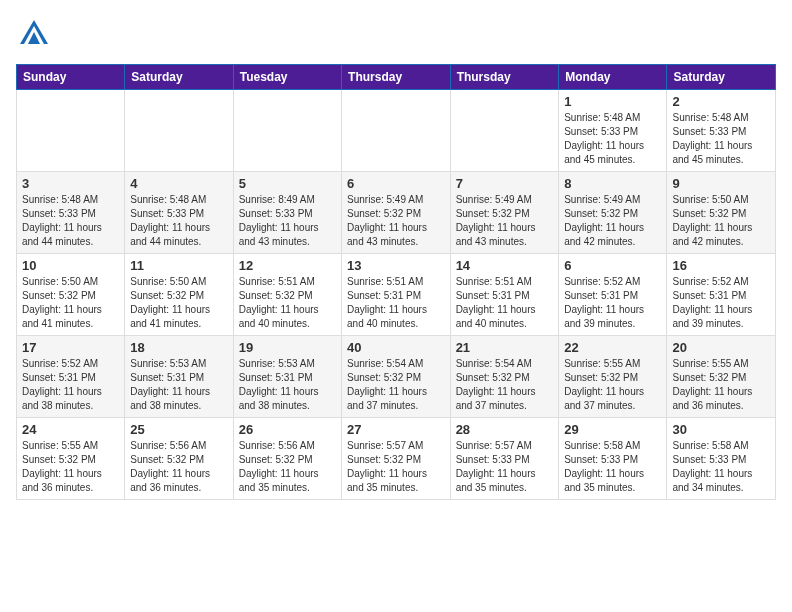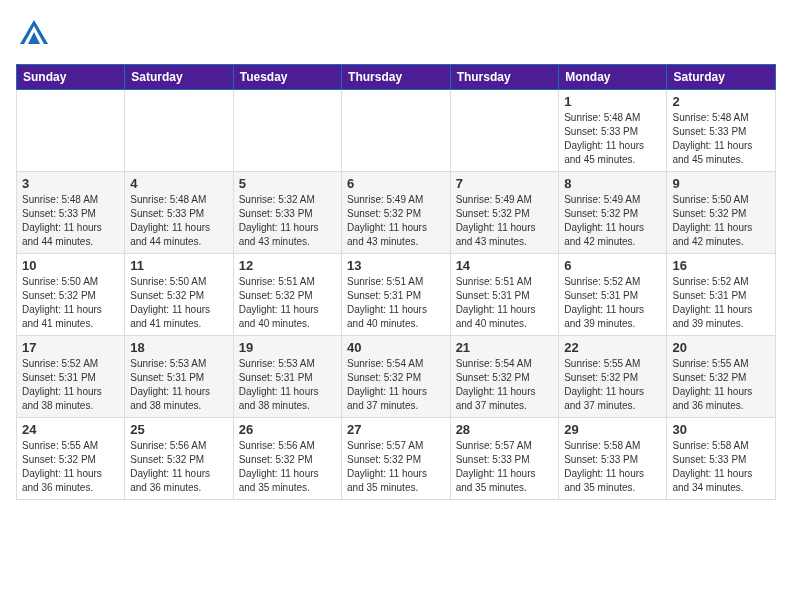--- a/index.html
+++ b/index.html
@@ -156,21 +156,21 @@
 Daylight: 11 hours and 44 minutes.</div>
         </td>
         <td>
           <span class="day-num">4</span>
           <div class="day-info">Sunrise: 5:48 AM
 Sunset: 5:33 PM
 Daylight: 11 hours and 44 minutes.</div>
         </td>
         <td>
           <span class="day-num">5</span>
-          <div class="day-info">Sunrise: 5:32 AM
+          <div class="day-info">Sunrise: 8:49 AM
 Sunset: 5:33 PM
 Daylight: 11 hours and 43 minutes.</div>
         </td>
         <td>
           <span class="day-num">6</span>
           <div class="day-info">Sunrise: 5:49 AM
 Sunset: 5:32 PM
 Daylight: 11 hours and 43 minutes.</div>
         </td>
         <td>

